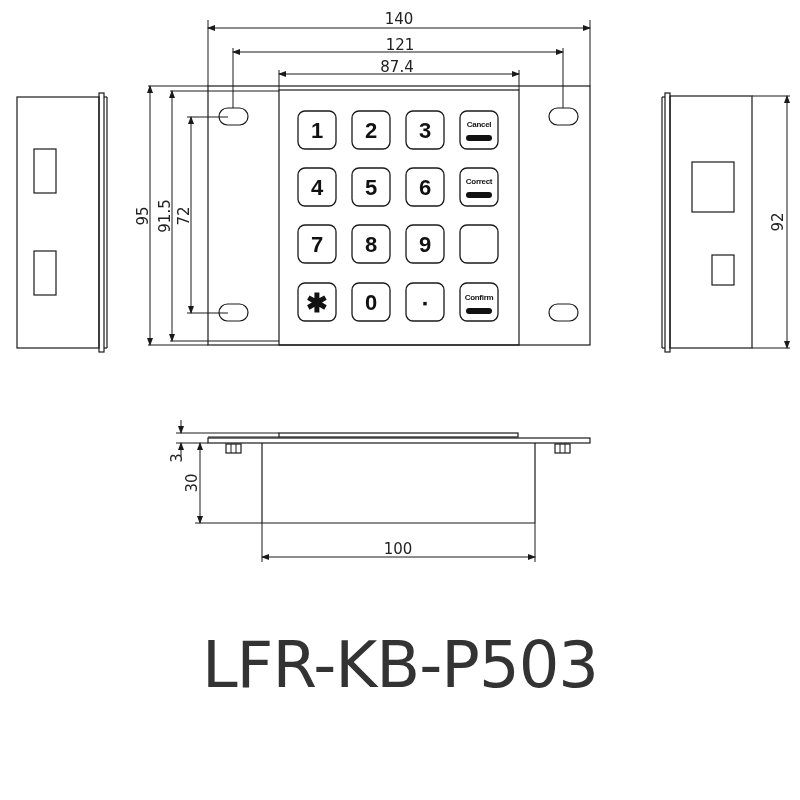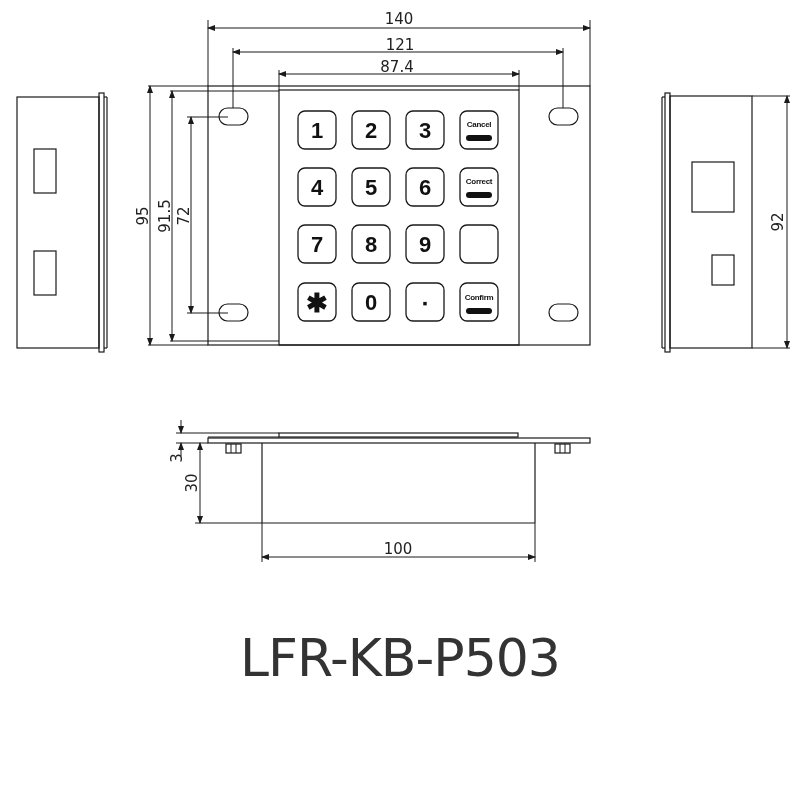--- a/index.html
+++ b/index.html
@@ -6,21 +6,21 @@
   body { width:800px; height:800px; position:relative; overflow:hidden; font-family:"DejaVu Sans", sans-serif; }
   svg { position:absolute; left:0; top:0; }
   .ln { stroke:#1a1a1a; stroke-width:1.2; fill:none; }
   .thin { stroke:#1a1a1a; stroke-width:1; fill:none; }
   .dimtxt { font-family:"DejaVu Sans", sans-serif; font-size:15px; fill:#222; }
   .key { fill:#fff; stroke:#1a1a1a; stroke-width:1.3; }
   .keytxt { font-family:"Liberation Sans", sans-serif; font-weight:bold; font-size:22px; fill:#111; text-anchor:middle; }
   .fkeytxt { font-family:"Liberation Sans", sans-serif; font-weight:bold; font-size:8px; fill:#111; text-anchor:middle; letter-spacing:-0.3px; }
   .bar { fill:#111; }
   .title { position:absolute; left:0; width:800px; top:628px; text-align:center;
-           font-family:"DejaVu Sans", sans-serif; font-size:52px; color:#333; letter-spacing:-1px; }
+           font-family:"DejaVu Sans", sans-serif; font-size:64px; color:#333; letter-spacing:-1px; }
 </style>
 </head>
 <body>
 
 <svg width="800" height="800" viewBox="0 0 800 800">
   <defs>
     <marker id="arr" markerWidth="8" markerHeight="6" refX="7" refY="3" orient="auto-start-reverse" markerUnits="userSpaceOnUse">
       <path d="M0,0 L8,3 L0,6 Z" fill="#1a1a1a"></path>
     </marker>
   </defs>

